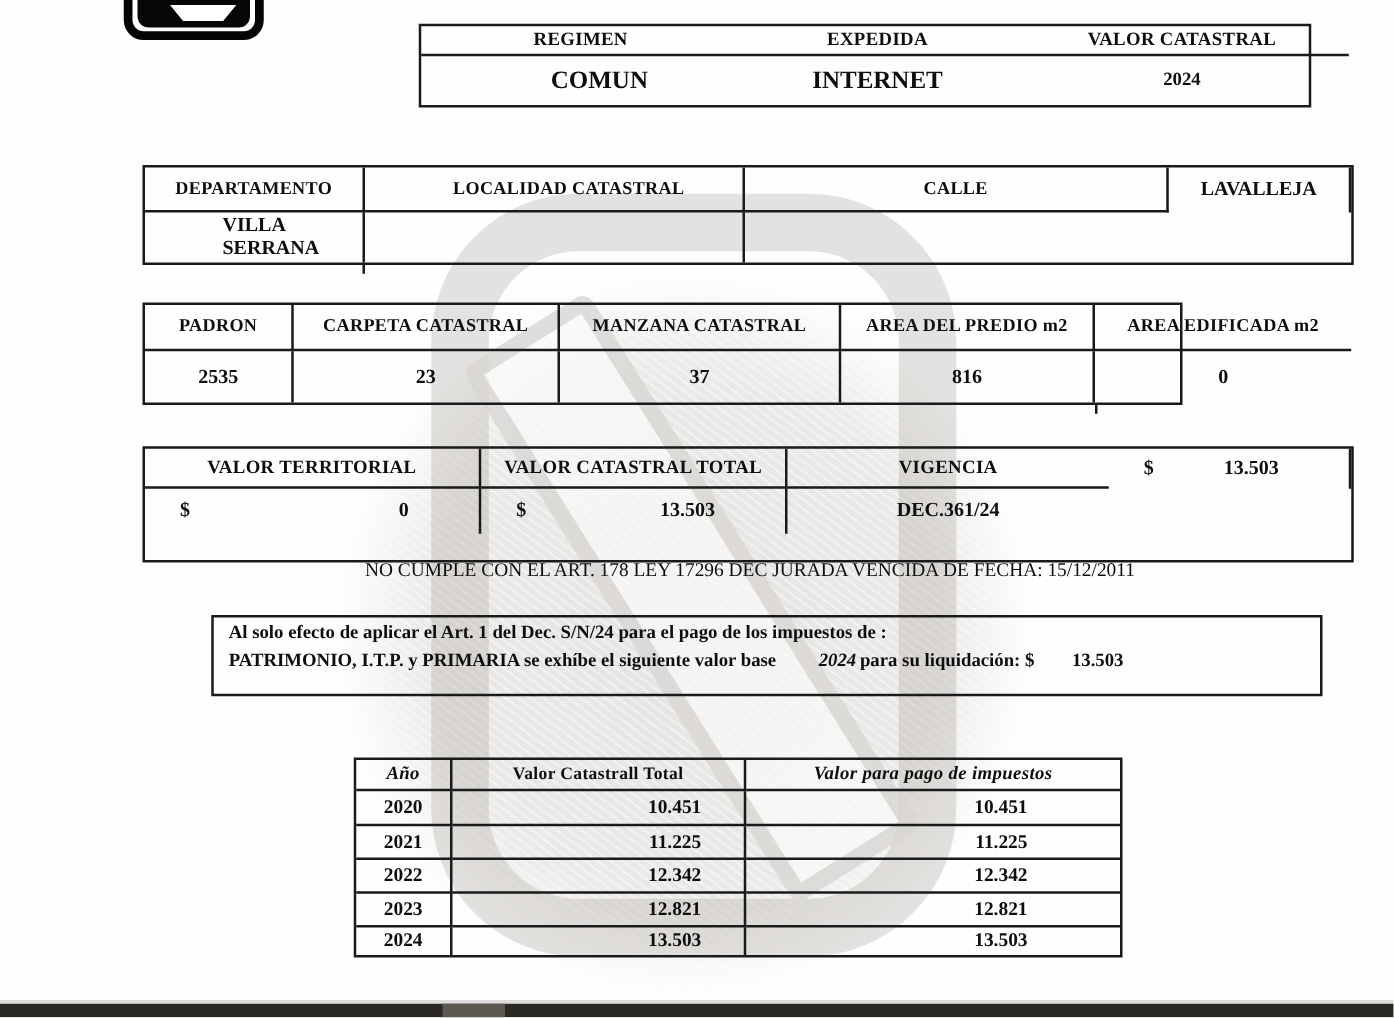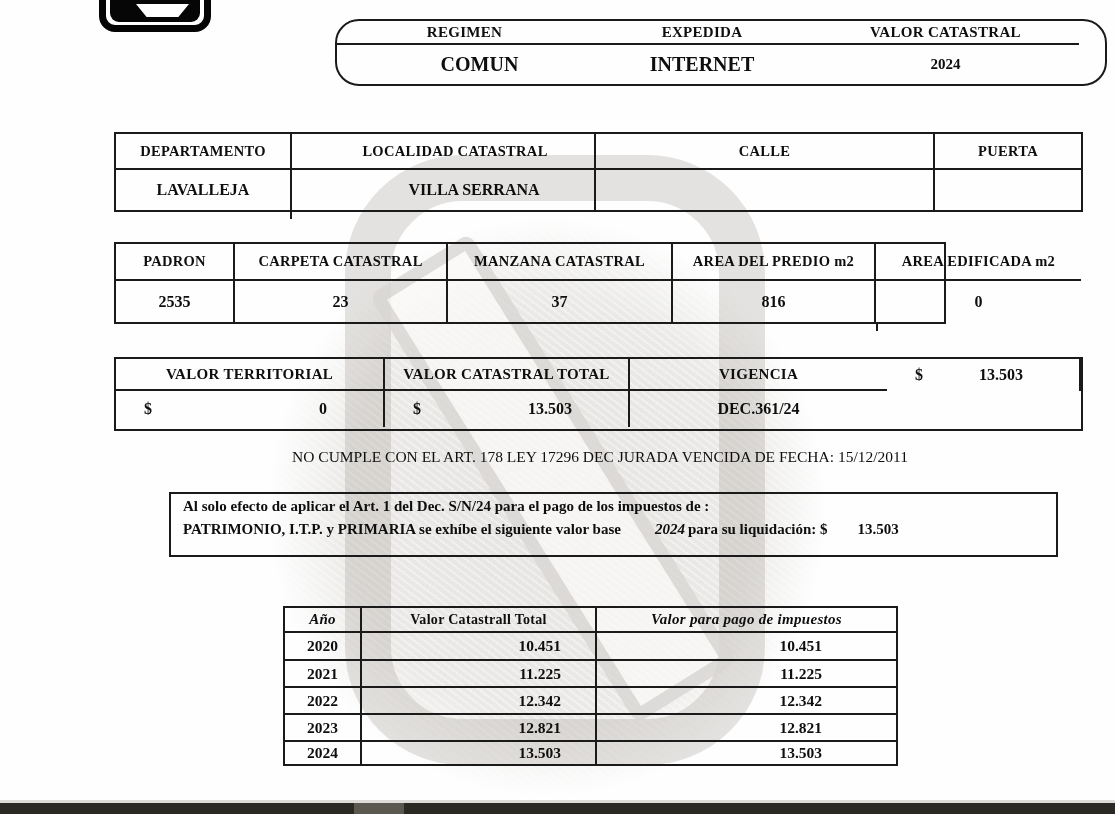--- a/index.html
+++ b/index.html
@@ -46,37 +46,37 @@
 
   
   .tbl { position:absolute; display:grid; border:2px solid #1a1a1a; background:transparent; }
   .tbl .c { display:flex; align-items:center; justify-content:center; overflow:hidden; }
   .tbl .hd { font-weight:700; letter-spacing:0.3px; }
   .tbl .bb { border-bottom:2px solid #1a1a1a; }
   .tbl .br { border-right:2px solid #1a1a1a; }
   .b { font-weight:700; }
   .left { justify-content:flex-start; }
 
-  #t-regimen { left:335px; top:19px; width:772px; height:67px;
-    grid-template-columns:255px 220px 267px; grid-template-rows:24px 39px;border-radius:24px; }
+  #t-regimen { left:335px; top:19px; width:714px; height:67px;
+    grid-template-columns:255px 220px 267px; grid-template-rows:24px 39px; }
   #t-regimen .hd { font-size:15px; }
   #t-regimen .big { font-size:20px; }
   #t-regimen .yr  { font-size:15px; }
 
   #t-location { left:114px; top:132px; width:969px; height:80px;
     grid-template-columns:176px 304px 339px 146px; grid-template-rows:36px 40px; }
   #t-location .hd { font-size:14.5px; }
   #t-location .val { font-size:16px; font-weight:700; }
 
   #t-parcel { left:114px; top:242px; width:832px; height:82px;
     grid-template-columns:119px 213px 225px 203px 205px; grid-template-rows:37px 41px; }
   #t-parcel .hd { font-size:14.5px; }
   #t-parcel .val { font-size:16px; font-weight:700; }
 
-  #t-valuation { left:114px; top:357px; width:969px; height:74px;
+  #t-valuation { left:114px; top:357px; width:969px; height:93px;
     grid-template-columns:269px 245px 257px 194px; grid-template-rows:32px 36px; }
   #t-valuation .hd { font-size:15px; }
   #t-valuation .money { justify-content:space-between; padding:0 56px 0 28px; font-size:16px; font-weight:700; }
   #t-valuation .vig { font-size:16px; font-weight:700; }
 
   #notice { position:absolute; left:100px; top:448px; width:1000px;
     text-align:center; font-size:15.5px; font-weight:400; }
 
   #taxbox { position:absolute; left:151px; top:492px; width:889px; height:65px;
     border:2px solid #1a1a1a; padding:4px 10px 0 12px; font-size:15px; font-weight:700;margin-left:18px; }
@@ -123,21 +123,20 @@
     <div class="c hd bb">VALOR CATASTRAL</div>
     <div class="c big b left" style="padding-left:30px;">COMUN</div>
     <div class="c big b">INTERNET</div>
     <div class="c yr b">2024</div>
   </div>
 
   <div id="t-location" class="tbl">
     <div class="c hd bb br">DEPARTAMENTO</div>
     <div class="c hd bb br" style="padding-left:24px;">LOCALIDAD CATASTRAL</div>
     <div class="c hd bb br">CALLE</div>
-    <div class="c hd bb">PUERTA</div>
     <div class="c val br">LAVALLEJA</div>
     <div class="c val br" style="padding-left:62px;">VILLA SERRANA</div>
     <div class="c val br"></div>
     <div class="c val"></div>
   </div>
   <div class="tick" style="left:290px; top:212px; height:7px;"></div>
 
   <div id="t-parcel" class="tbl">
     <div class="c hd bb br">PADRON</div>
     <div class="c hd bb br">CARPETA CATASTRAL</div>

